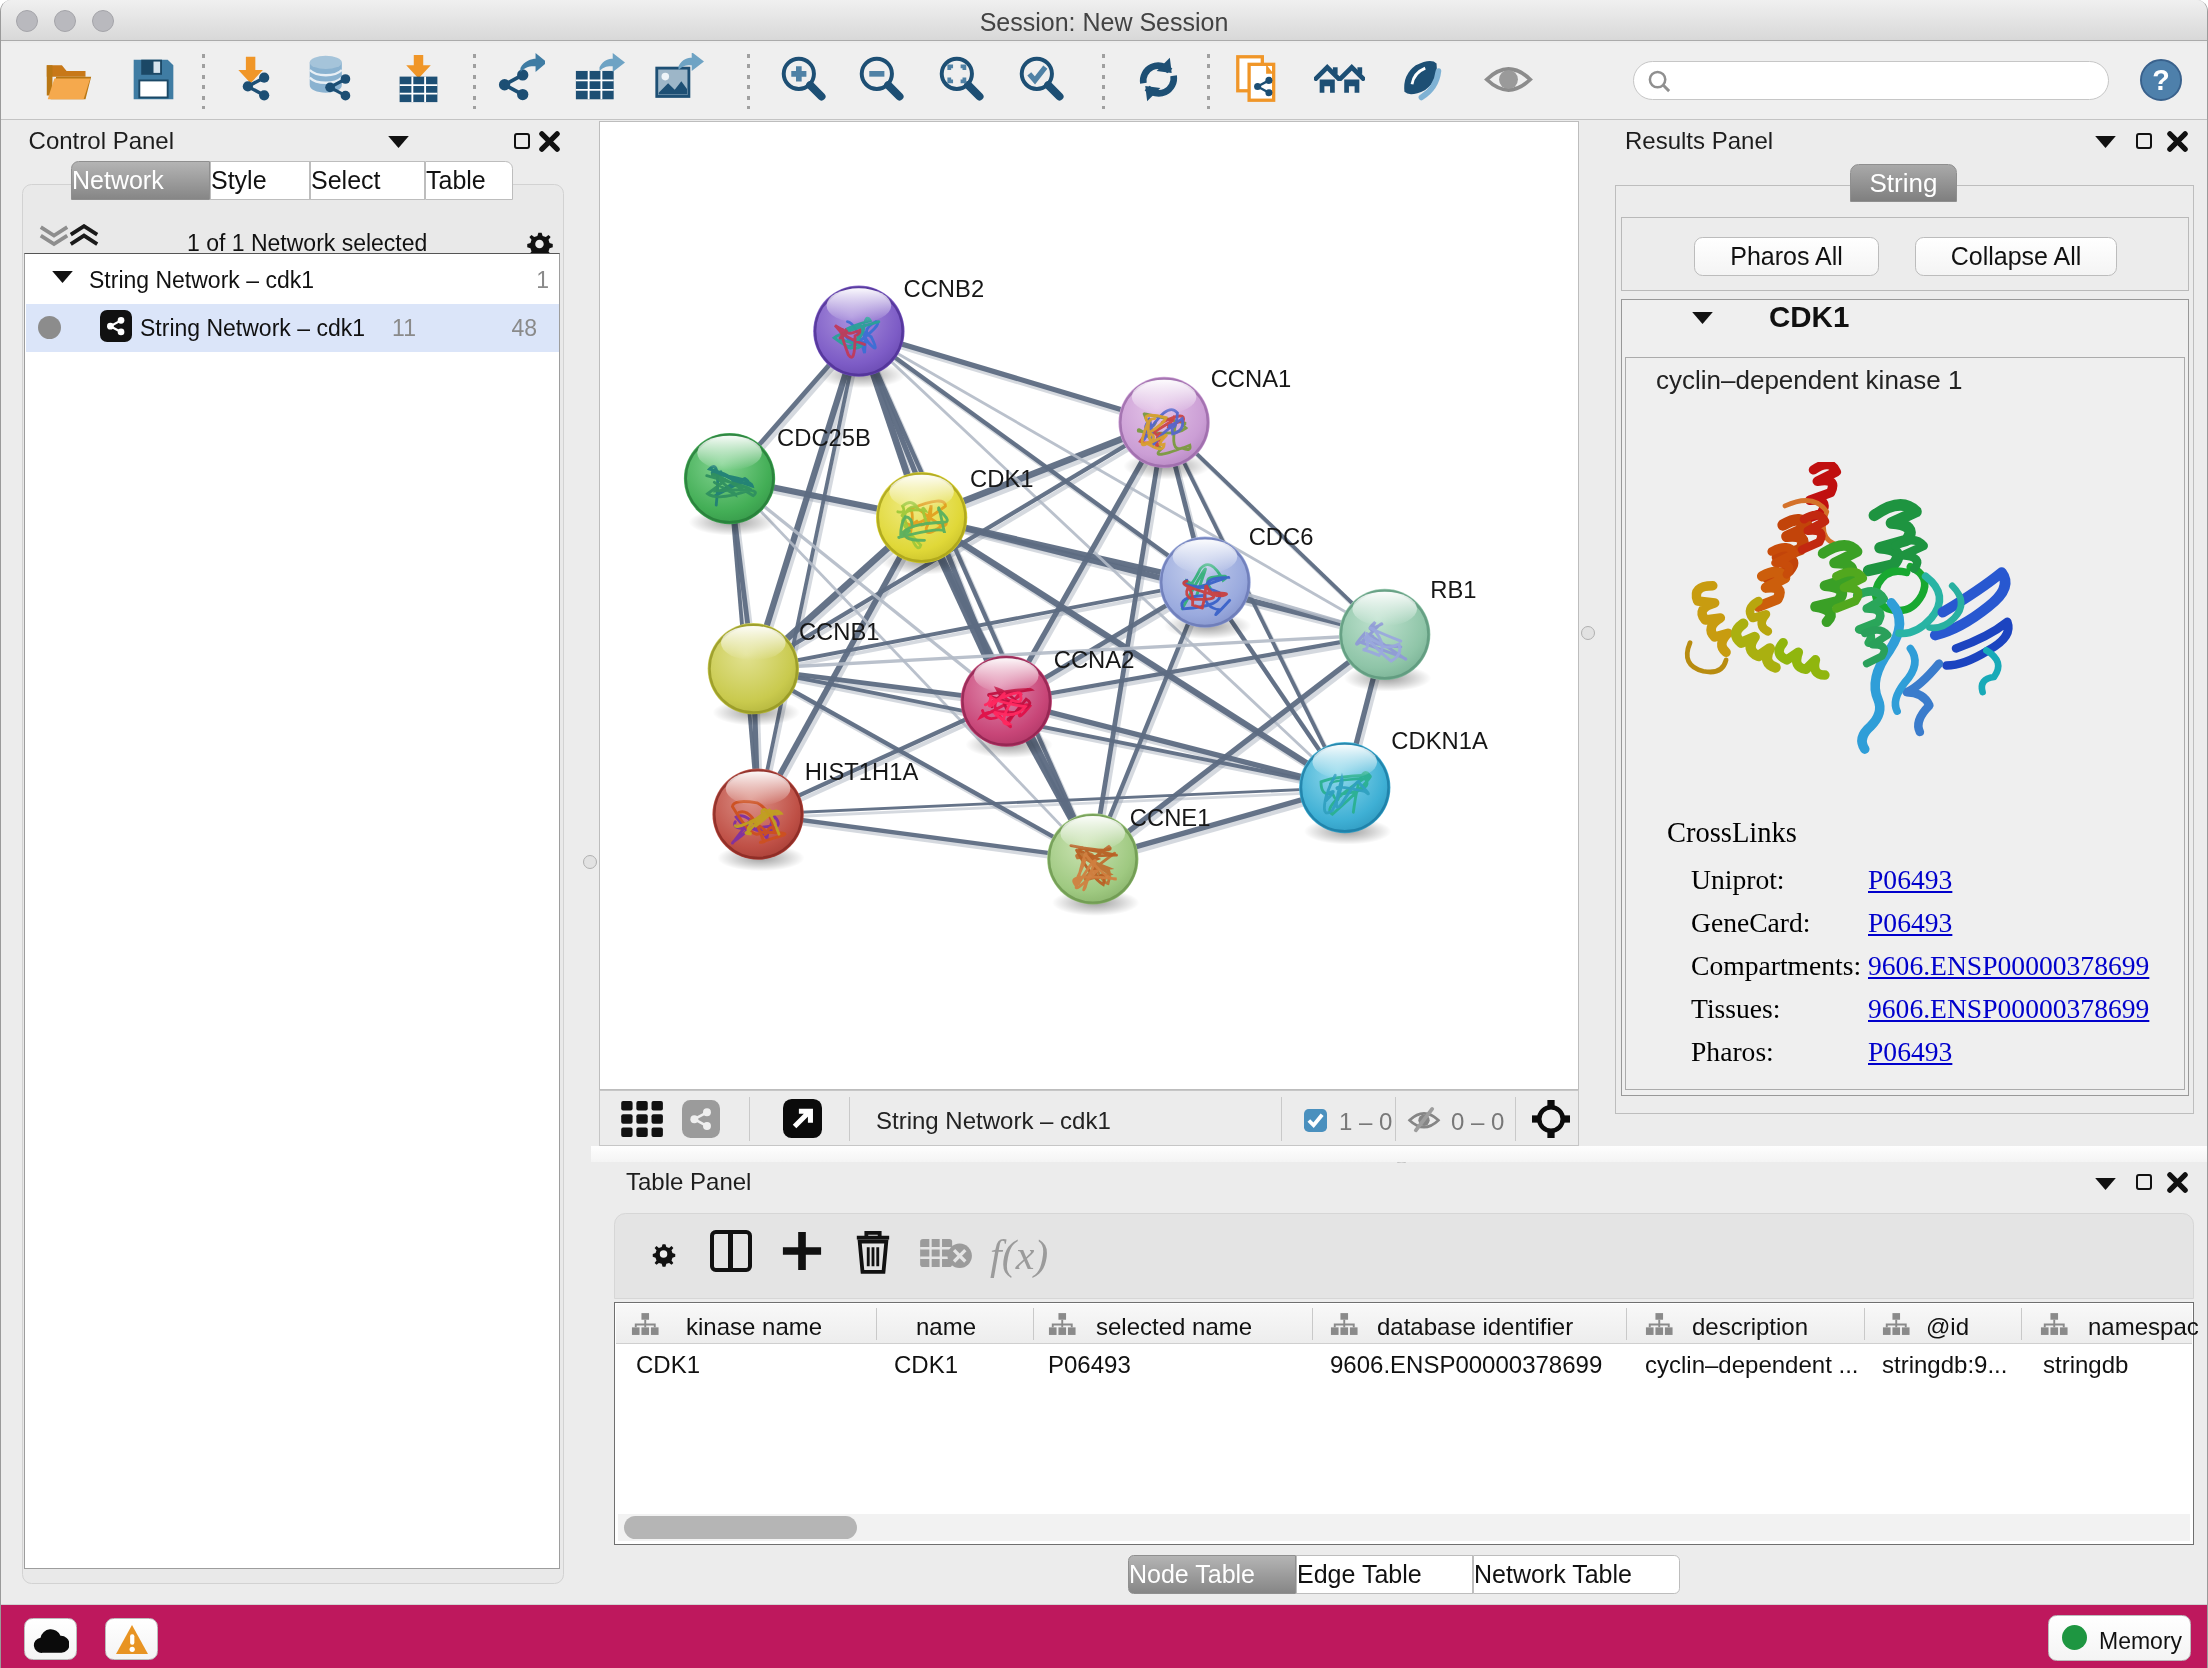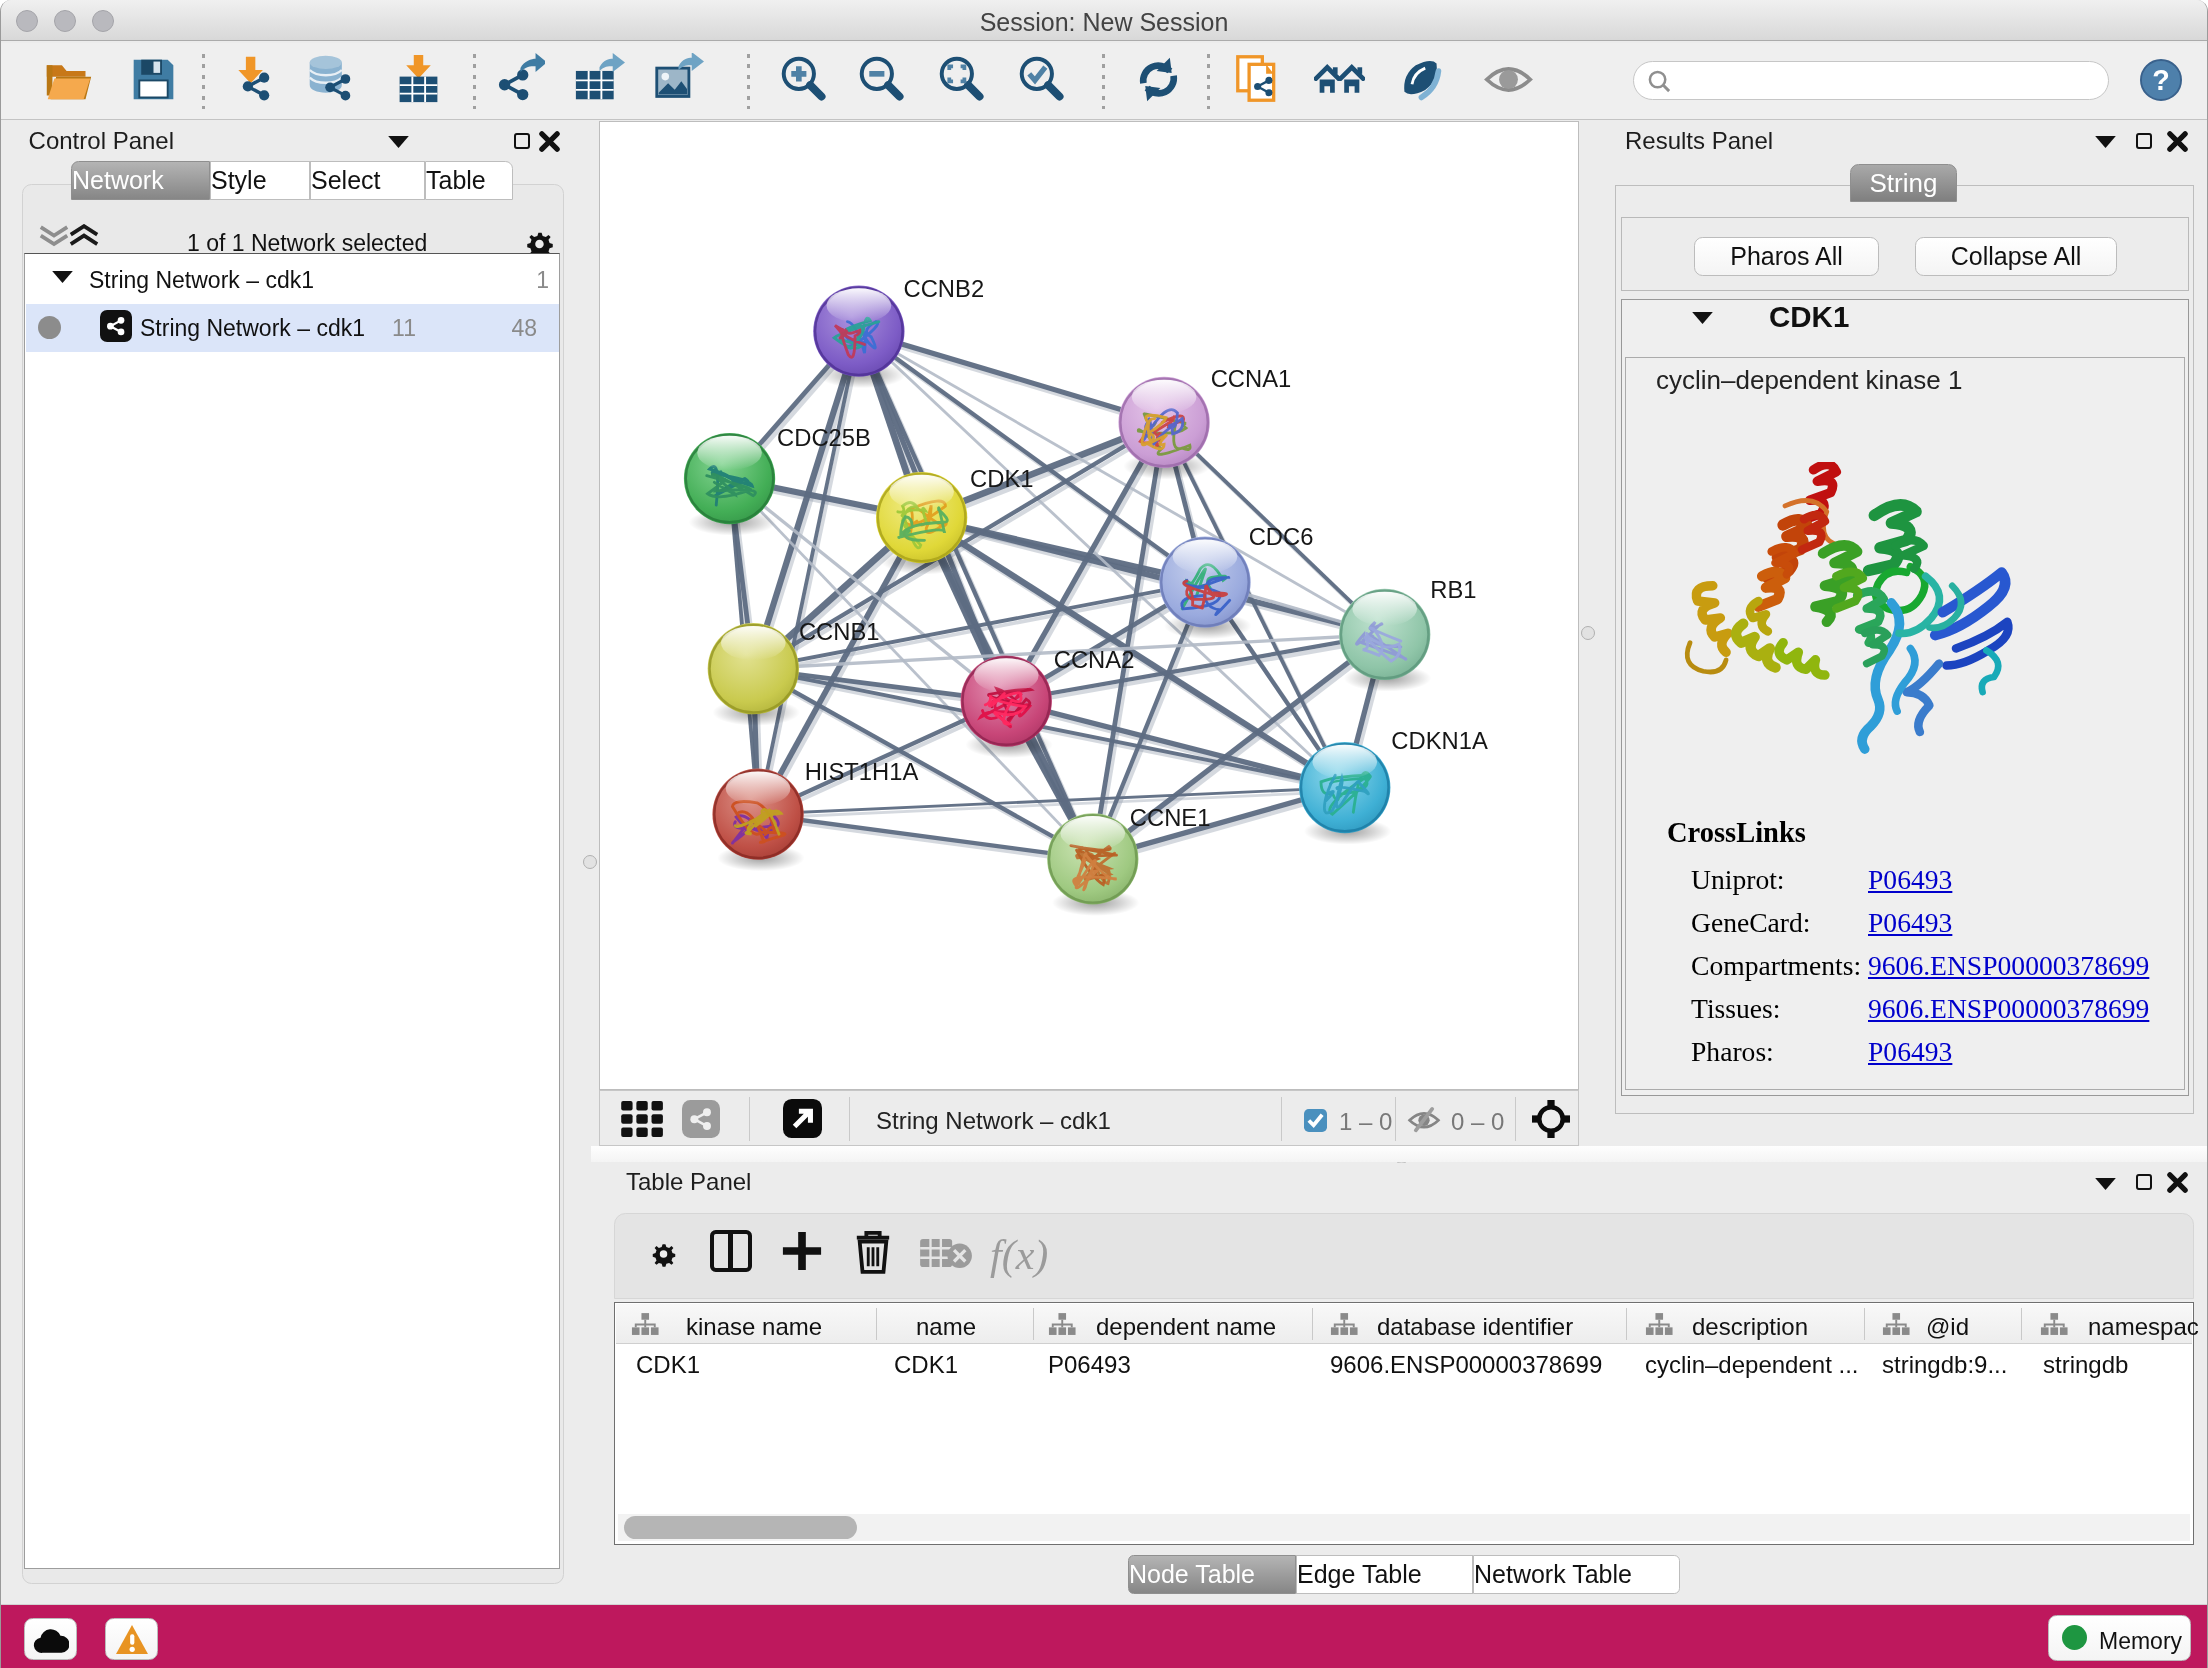--- a/index.html
+++ b/index.html
@@ -566,21 +566,21 @@
 <path d="M332 198 q20 12 8 28 q-16 2 -12 16" fill="none" stroke="#18aab8" stroke-width="7" stroke-linecap="round" stroke-linejoin="round"></path>
 <path d="M140 60 q16 -10 22 2 l-18 10 q20 -2 12 12 l-18 8" fill="none" stroke="#c22810" stroke-width="9" stroke-linecap="round" stroke-linejoin="round"></path>
 <path d="M106 94 q18 -10 24 2 l-20 10 q20 0 12 12" fill="none" stroke="#c84c0a" stroke-width="9" stroke-linecap="round" stroke-linejoin="round"></path>
 <path d="M174 120 q20 -10 28 2 l-20 10 q22 0 12 14 l-20 8" fill="none" stroke="#51a81e" stroke-width="9" stroke-linecap="round" stroke-linejoin="round"></path>
 <path d="M236 88 q20 -12 30 0 l-22 10 q22 2 12 14" fill="none" stroke="#1e9440" stroke-width="9" stroke-linecap="round" stroke-linejoin="round"></path>
 <path d="M204 180 q16 -8 24 2 l-16 10 q18 0 10 12 l-16 8" fill="none" stroke="#2aa05a" stroke-width="8" stroke-linecap="round" stroke-linejoin="round"></path>
 <path d="M92 146 q-14 8 -6 18 l14 -4 q-10 12 2 18" fill="none" stroke="#b8a60e" stroke-width="9" stroke-linecap="round" stroke-linejoin="round"></path>
 <path d="M252 196 q12 16 -6 36 q-14 18 -8 30" fill="none" stroke="#2f9ed8" stroke-width="8" stroke-linecap="round" stroke-linejoin="round"></path>
 <path d="M296 130 q18 18 2 34 q-12 12 -26 10" fill="none" stroke="#28b0a0" stroke-width="7" stroke-linecap="round" stroke-linejoin="round"></path>
 </svg>
-  <div class="serif" style="position:absolute;left:1666px;top:695px;font-size:28.5px;font-weight:bold;color:#000">CrossLinks</div>
+  <div class="serif" style="position:absolute;left:1666px;top:695px;font-size:28.5px;font-weight:normal;color:#000">CrossLinks</div>
   <div class="serif" style="position:absolute;left:1690px;top:736px;font-size:27.6px;color:#000;line-height:43px">
     Uniprot:<br>GeneCard:<br>Compartments:<br>Tissues:<br>Pharos:
   </div>
   <div class="serif" style="position:absolute;left:1867px;top:736px;font-size:27.6px;line-height:43px">
     <a class="lnk">P06493</a><br><a class="lnk">P06493</a><br><a class="lnk">9606.ENSP00000378699</a><br><a class="lnk">9606.ENSP00000378699</a><br><a class="lnk">P06493</a>
   </div>
 
   <div style="position:absolute;left:590px;top:1024px;width:1619px;height:16px;background:linear-gradient(#fefefe,#f4f4f4)"></div>
   <div style="position:absolute;left:590px;top:1041px;width:1604px;height:445px;background:#ececec"></div>
   <div class="panel-title" style="left:625px;top:1046px">Table Panel</div>
@@ -635,21 +635,21 @@
   <div style="position:absolute;left:1032px;top:1186px;width:1px;height:32px;background:#c9c9c9"></div>
   <svg style="position:absolute;left:1047px;top:1190px" width="28.5" height="25" viewBox="0 0 30 26">
         <g fill="#8a8a8a">
           <rect x="11" y="1" width="8" height="7"></rect>
           <rect x="1" y="16" width="8" height="8"></rect>
           <rect x="11" y="16" width="8" height="8"></rect>
           <rect x="21" y="16" width="8" height="8"></rect>
         </g>
         <path d="M15 8 v5 M5 16 v-3 h20 v3 M15 13 v3" stroke="#8a8a8a" stroke-width="2" fill="none"></path>
       </svg>
-  <div style="position:absolute;left:1095px;top:1191px;font-size:24px;color:#111">dependent name</div>
+  <div style="position:absolute;left:1095px;top:1191px;font-size:24px;color:#111">selected name</div>
   <div style="position:absolute;left:1311px;top:1186px;width:1px;height:32px;background:#c9c9c9"></div>
   <svg style="position:absolute;left:1329px;top:1190px" width="28.5" height="25" viewBox="0 0 30 26">
         <g fill="#8a8a8a">
           <rect x="11" y="1" width="8" height="7"></rect>
           <rect x="1" y="16" width="8" height="8"></rect>
           <rect x="11" y="16" width="8" height="8"></rect>
           <rect x="21" y="16" width="8" height="8"></rect>
         </g>
         <path d="M15 8 v5 M5 16 v-3 h20 v3 M15 13 v3" stroke="#8a8a8a" stroke-width="2" fill="none"></path>
       </svg>

